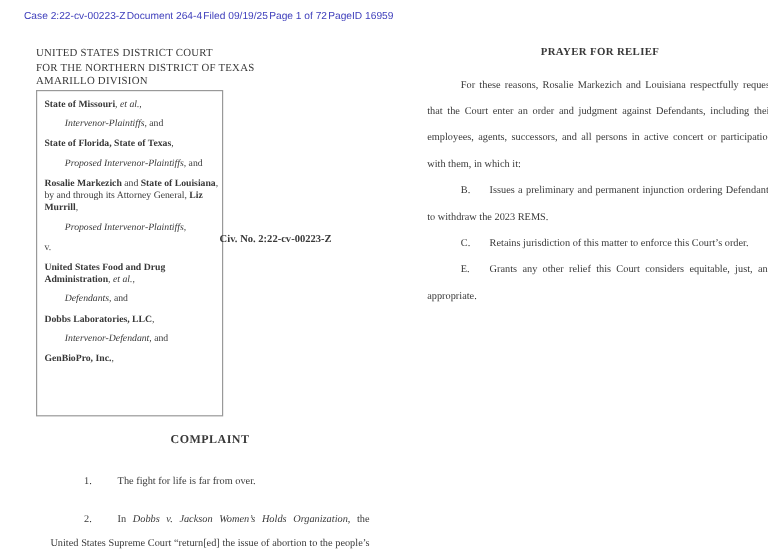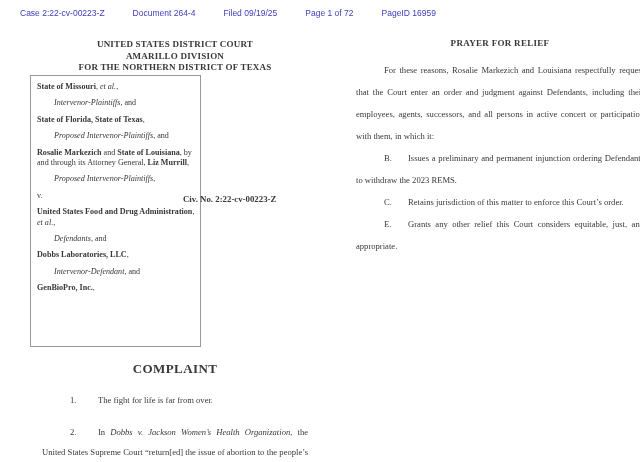--- a/index.html
+++ b/index.html
@@ -10,46 +10,46 @@
     overflow: hidden;
     font-family: "Liberation Serif", serif;
     color: #383838;
   }
   .b { font-weight: bold; }
   .i { font-style: italic; }
 
   
   .stamp {
     position: absolute; left: 20px; top: 8px; width: 330px;
-    display: flex; gap: 28px; white-space: nowrap;
+    display: flex; gap: 1px; white-space: nowrap;
     font-family: "Liberation Sans", sans-serif;
     font-size: 8.5px; color: #3d3dbb;
   }
 
   
   .court-heading {
     position: absolute; left: 30px; top: 39px; width: 290px;
-    text-align: center; font-weight: bold;
+    font-weight: normal;
     font-size: 9px; line-height: 11.5px; letter-spacing: 0.2px;
   }
   .caption-box {
-    position: absolute; left: 30px; top: 75px; width: 171px; height: 272px;
+    position: absolute; left: 30px; top: 75px; width: 156px; height: 272px;
     border: 1px solid #999999; box-sizing: border-box;
     padding: 6px 2px 0 6px;
     font-size: 8.1px; line-height: 10.4px;
   }
   .cap-line { margin-bottom: 6px; }
   .cap-line.ind { margin-left: 17px; }
   .case-no {
     position: absolute; left: 183px; top: 194px;
     font-weight: bold; font-size: 8.8px; white-space: nowrap;
   }
   .complaint-heading {
     position: absolute; left: 30px; top: 361px; width: 290px;
-    text-align: center; font-weight: bold; font-size: 13px; letter-spacing: 0.4px;
+    text-align: center; font-weight: bold; font-size: 10px; letter-spacing: 0.4px;
   }
   .complaint-body {
     position: absolute; left: 30px; top: 378px; width: 290px;
     font-size: 8.6px; line-height: 20px; text-align: justify;
   }
   .complaint-body p { margin: 12px; text-indent: 28px; }
   .pnum { display: inline-block; width: 28px; text-indent: 0; }
 
   
   .right-page {
@@ -69,22 +69,22 @@
 <div class="stamp">
   <span>Case 2:22-cv-00223-Z</span>
   <span>Document 264-4</span>
   <span>Filed 09/19/25</span>
   <span>Page 1 of 72</span>
   <span>PageID 16959</span>
 </div>
 
 <div class="court-heading" id="court-heading">
     <div>UNITED STATES DISTRICT COURT</div>
+    <div>FOR THE NORTHERN DISTRICT OF TEXAS</div>
     <div>AMARILLO DIVISION</div>
-    <div>FOR THE NORTHERN DISTRICT OF TEXAS</div>
   </div>
 
 <div class="caption-box" id="caption-box">
     <div class="cap-line"><span class="b ">State of Missouri</span><span class="">, </span><span class="i">et al.</span><span class="">,</span></div>
     <div class="cap-line ind"><span class="i">Intervenor-Plaintiffs</span><span class="">, and</span></div>
     <div class="cap-line"><span class="b ">State of Florida, State of Texas</span><span class="">,</span></div>
     <div class="cap-line ind"><span class="i">Proposed Intervenor-Plaintiffs</span><span class="">, and</span></div>
     <div class="cap-line"><span class="b ">Rosalie Markezich</span><span class=""> and </span><span class="b ">State of Louisiana</span><span class="">, by and through its Attorney General, </span><span class="b ">Liz Murrill</span><span class="">,</span></div>
     <div class="cap-line ind"><span class="i">Proposed Intervenor-Plaintiffs</span><span class="">,</span></div>
     <div class="cap-line"><span class="">v.</span></div>
@@ -93,21 +93,21 @@
     <div class="cap-line"><span class="b ">Dobbs Laboratories, LLC</span><span class="">,</span></div>
     <div class="cap-line ind"><span class="i">Intervenor-Defendant</span><span class="">, and</span></div>
     <div class="cap-line"><span class="b ">GenBioPro, Inc.</span><span class="">,</span></div>
   </div>
 
 <div class="case-no">Civ. No. 2:22-cv-00223-Z</div>
 
 <div class="complaint-heading">COMPLAINT</div>
 <div class="complaint-body" id="complaint-body">
     <p><span class="pnum">1.</span><span class="">The fight for life is far from over.</span></p>
-    <p><span class="pnum">2.</span><span class="">In </span><span class="i">Dobbs v. Jackson Women’s Health Organization</span><span class="">, the United States Supreme Court “return[ed] the issue of abortion to the people’s elected representatives.” 597 U.S. 215, 232 (2022). That decision empowered each state to</span></p>
+    <p><span class="pnum">2.</span><span class="">In </span><span class="i">Dobbs v. Jackson Women’s Holds Organization</span><span class="">, the United States Supreme Court “return[ed] the issue of abortion to the people’s elected representatives.” 597 U.S. 215, 232 (2022). That decision empowered each state to</span></p>
   </div>
 
 <div class="right-page">
   <div class="prayer-heading">PRAYER FOR RELIEF</div>
   <p>For these reasons, Rosalie Markezich and Louisiana respectfully request that the Court enter an order and judgment against Defendants, including their employees, agents, successors, and all persons in active concert or participation with them, in which it:</p>
   <div id="relief-items">
       <p><span class="lnum">B.</span><span>Issues a preliminary and permanent injunction ordering Defendants to withdraw the 2023 REMS.</span></p>
       <p><span class="lnum">C.</span><span>Retains jurisdiction of this matter to enforce this Court’s order.</span></p>
       <p><span class="lnum">E.</span><span>Grants any other relief this Court considers equitable, just, and appropriate.</span></p>
     </div>

